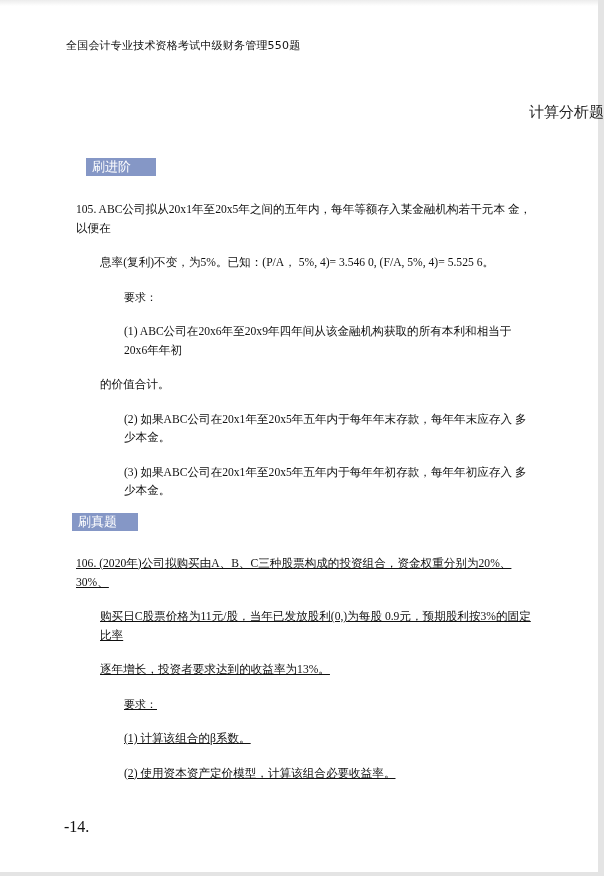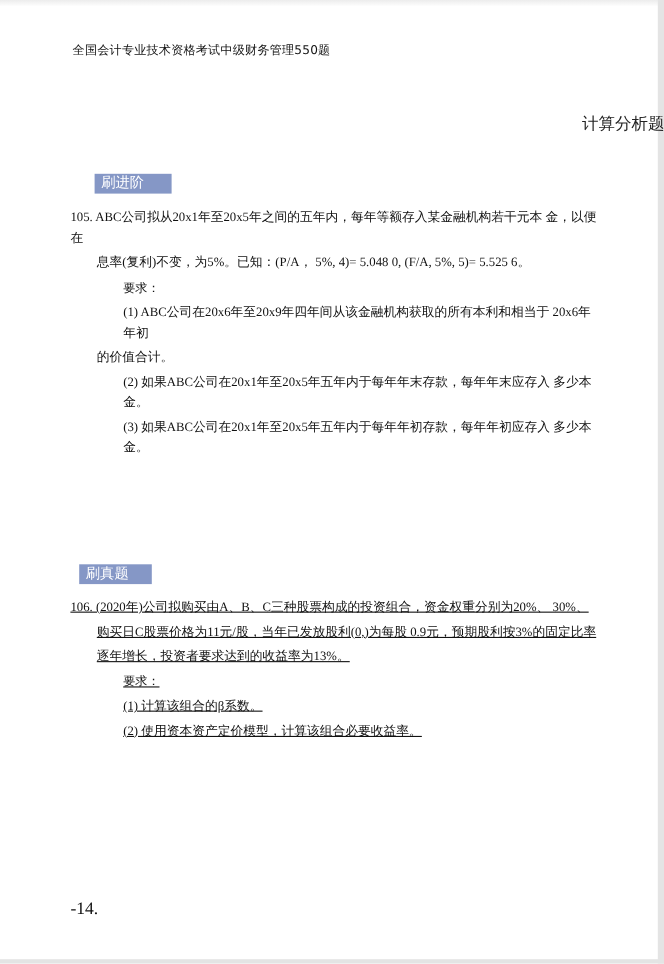--- a/index.html
+++ b/index.html
@@ -13,21 +13,21 @@
     background:linear-gradient(#ececec,#ffffff); }
   .rightbar { position:absolute; right:0; top:0; width:6px; height:876px; background:#e4e4e4; }
   .bottombar { position:absolute; left:0; bottom:0; width:604px; height:4px; background:#e4e4e4; }
   .header { position:absolute; left:66px; top:38px; font-size:12px;
     font-family: "DejaVu Sans", sans-serif; letter-spacing:0.2px;text-align:right; }
   .section-title { position:absolute; left:0; width:604px; top:103px; text-align:right;
     font-size:15px; font-family:Liberation Sans, sans-serif; color:#222; }
   .banner { position:absolute; height:18px; background:#8597c6; color:#fff;
     font-family:"DejaVu Sans", sans-serif; font-size:13px; line-height:18px; padding-left:6px; }
   .q { position:absolute; left:60px; width:490px; font-size:11.6px; line-height:18.5px; }
-  .q p { margin:4px; }
+  .q p { margin:16px; }
   .indent1 { padding-left:24px; }
   .indent2 { padding-left:48px; }
   .cn { font-family:"DejaVu Sans", sans-serif; font-size:11px; }
   .footer { position:absolute; left:64px; top:818px; font-size:16px; }
 </style>
 </head>
 <body>
 
 <div class="topshade"></div>
 <div class="rightbar"></div>
@@ -36,21 +36,21 @@
 <div class="header cn">全国会计专业技术资格考试中级财务管理550题</div>
 
 <div class="section-title">计算分析题</div>
 
 <div class="banner" style="left:66px; top:158px; width:64px;margin-left:20px;">
   <span>刷进阶</span>
 </div>
 
 <div class="q" style="top:185px;">
   <p>105. ABC公司拟从20x1年至20x5年之间的五年内，每年等额存入某金融机构若干元本 金，以便在</p>
-  <p class="indent1">息率(复利)不变，为5%。已知：(P/A，  5%, 4)= 5.048 0, (F/A, 5%, 5)= 5.525 6。</p>
+  <p class="indent1">息率(复利)不变，为5%。已知：(P/A，  5%, 4)= 3.546 0, (F/A, 5%, 4)= 5.525 6。</p>
   <p class="indent2 cn">要求：</p>
   <p class="indent2">(1) ABC公司在20x6年至20x9年四年间从该金融机构获取的所有本利和相当于  20x6年年初</p>
   <p class="indent1">的价值合计。</p>
   <p class="indent2">(2) 如果ABC公司在20x1年至20x5年五年内于每年年末存款，每年年末应存入  多少本金。</p>
   <p class="indent2">(3) 如果ABC公司在20x1年至20x5年五年内于每年年初存款，每年年初应存入  多少本金。</p>
 </div>
 
 <div class="banner" style="left:72px; top:513px; width:60px;">
   <span>刷真题</span>
 </div>

